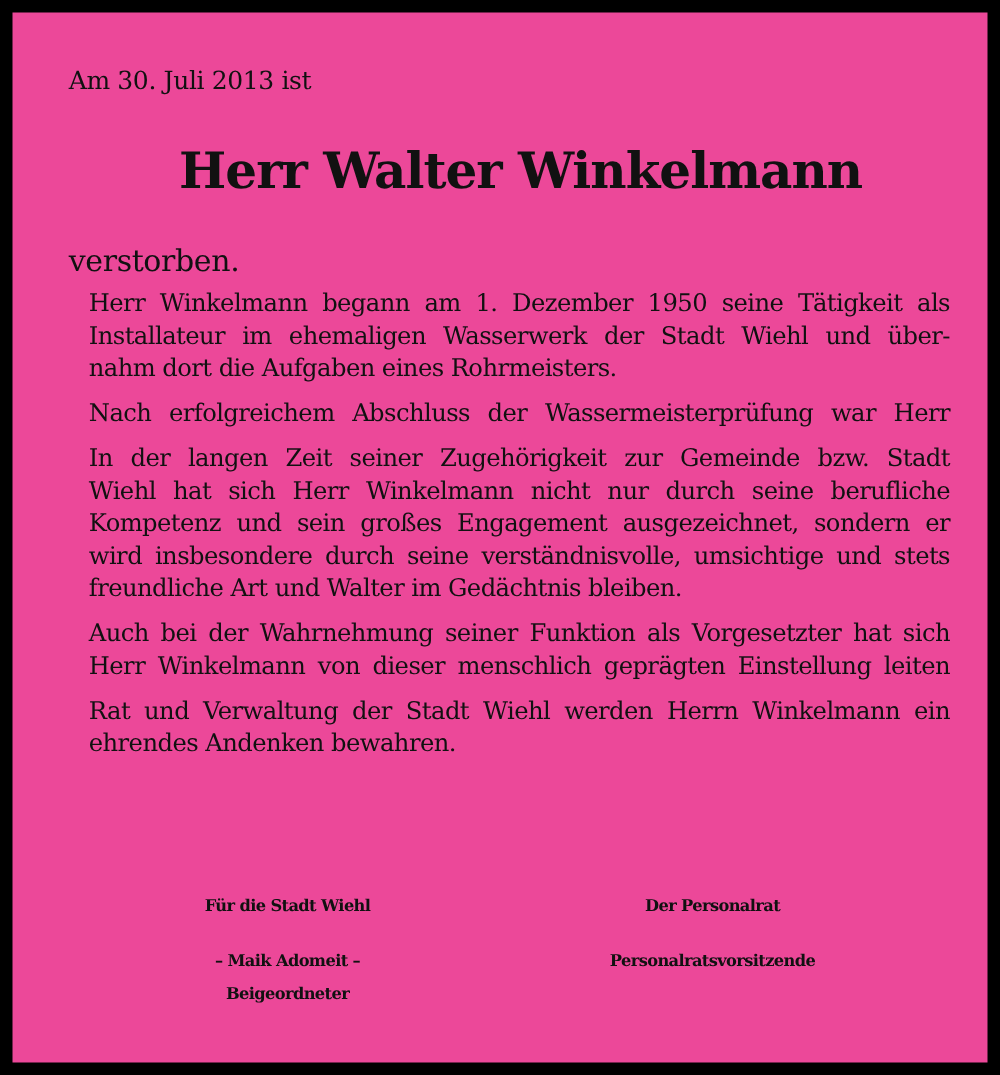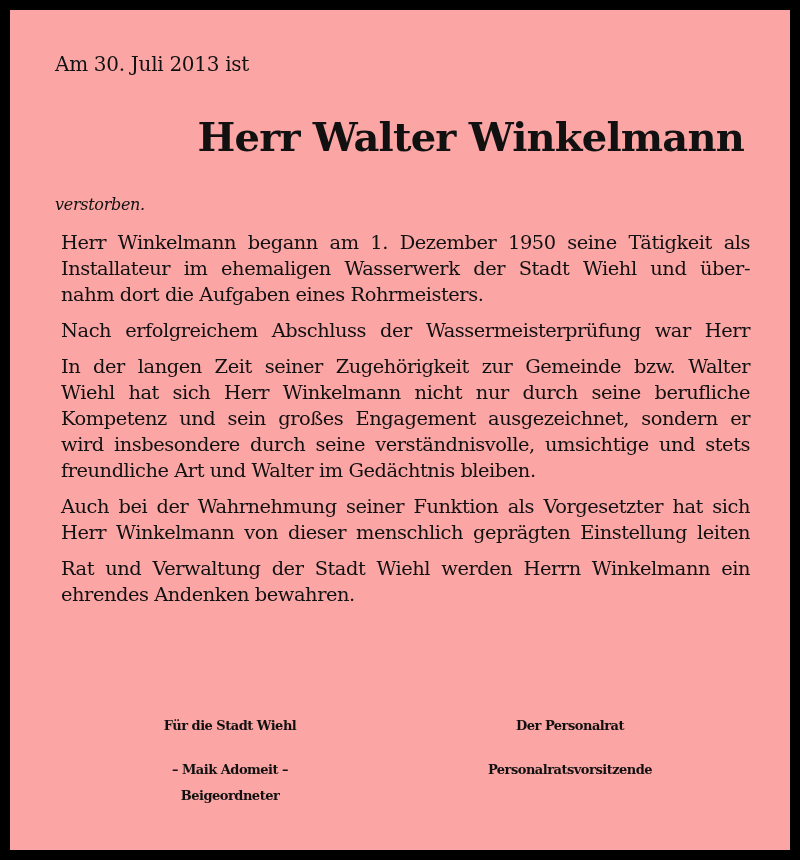--- a/index.html
+++ b/index.html
@@ -12,21 +12,21 @@
       height: 860px;
       position: relative;
       overflow: hidden;
     }
     .frame {
       position: absolute;
       left: 10px;
       top: 10px;
       width: 780px;
       height: 840px;
-      background: #fca5a5;
+      background: #ec4899;
       box-sizing: border-box;
     }
     .content {
       position: absolute;
       left: 45px;
       top: 0;
       width: 689px;
       font-family: "DejaVu Serif", "Liberation Serif", serif;
       color: #111111;
     }
@@ -34,40 +34,39 @@
       position: absolute;
       top: 42px;
       left: 0;
       font-size: 20px;
       letter-spacing: -0.3px;
       white-space: nowrap;
     }
     .name {
       position: absolute;
       top: 103px;
-      left: 0;
+      left: 17px;
       width: 689px;
-      text-align: right;
+      text-align: center;
       font-size: 40px;
       font-weight: bold;
       letter-spacing: -0.8px;
       white-space: nowrap;
     }
     .died {
       position: absolute;
       top: 185px;
       left: 0;
-      font-size: 16px;
+      font-size: 24px;
       letter-spacing: -0.3px;
-      font-style: italic;
     }
     .paras {
       position: absolute;
       top: 220px;
-      left: 6px;
+      left: 16px;
       width: 689px;
     }
     .para {
       font-size: 19.4px;
       line-height: 26px;
       text-align: justify;
       text-align-last: left;
       margin: 0 0 10px 0;
       letter-spacing: -0.45px;
       word-spacing: 0px;
@@ -112,21 +111,21 @@
     <div class="paras">
       <p class="para">
         <span class="line">Herr Winkelmann begann am 1. Dezember 1950 seine Tätigkeit als</span>
         <span class="line">Installateur im ehemaligen Wasserwerk der Stadt Wiehl und über-</span>
         <span class="line last">nahm dort die Aufgaben eines Rohrmeisters.</span>
       </p>
       <p class="para">
         <span class="line">Nach erfolgreichem Abschluss der Wassermeisterprüfung war Herr</span>
       </p>
       <p class="para">
-        <span class="line">In der langen Zeit seiner Zugehörigkeit zur Gemeinde bzw. Walter</span>
+        <span class="line">In der langen Zeit seiner Zugehörigkeit zur Gemeinde bzw. Stadt</span>
         <span class="line">Wiehl hat sich Herr Winkelmann nicht nur durch seine berufliche</span>
         <span class="line">Kompetenz und sein großes Engagement ausgezeichnet, sondern er</span>
         <span class="line">wird insbesondere durch seine verständnisvolle, umsichtige und stets</span>
         <span class="line last">freundliche Art und Walter im Gedächtnis bleiben.</span>
       </p>
       <p class="para">
         <span class="line">Auch bei der Wahrnehmung seiner Funktion als Vorgesetzter hat sich</span>
         <span class="line">Herr Winkelmann von dieser menschlich geprägten Einstellung leiten</span>
       </p>
       <p class="para">

